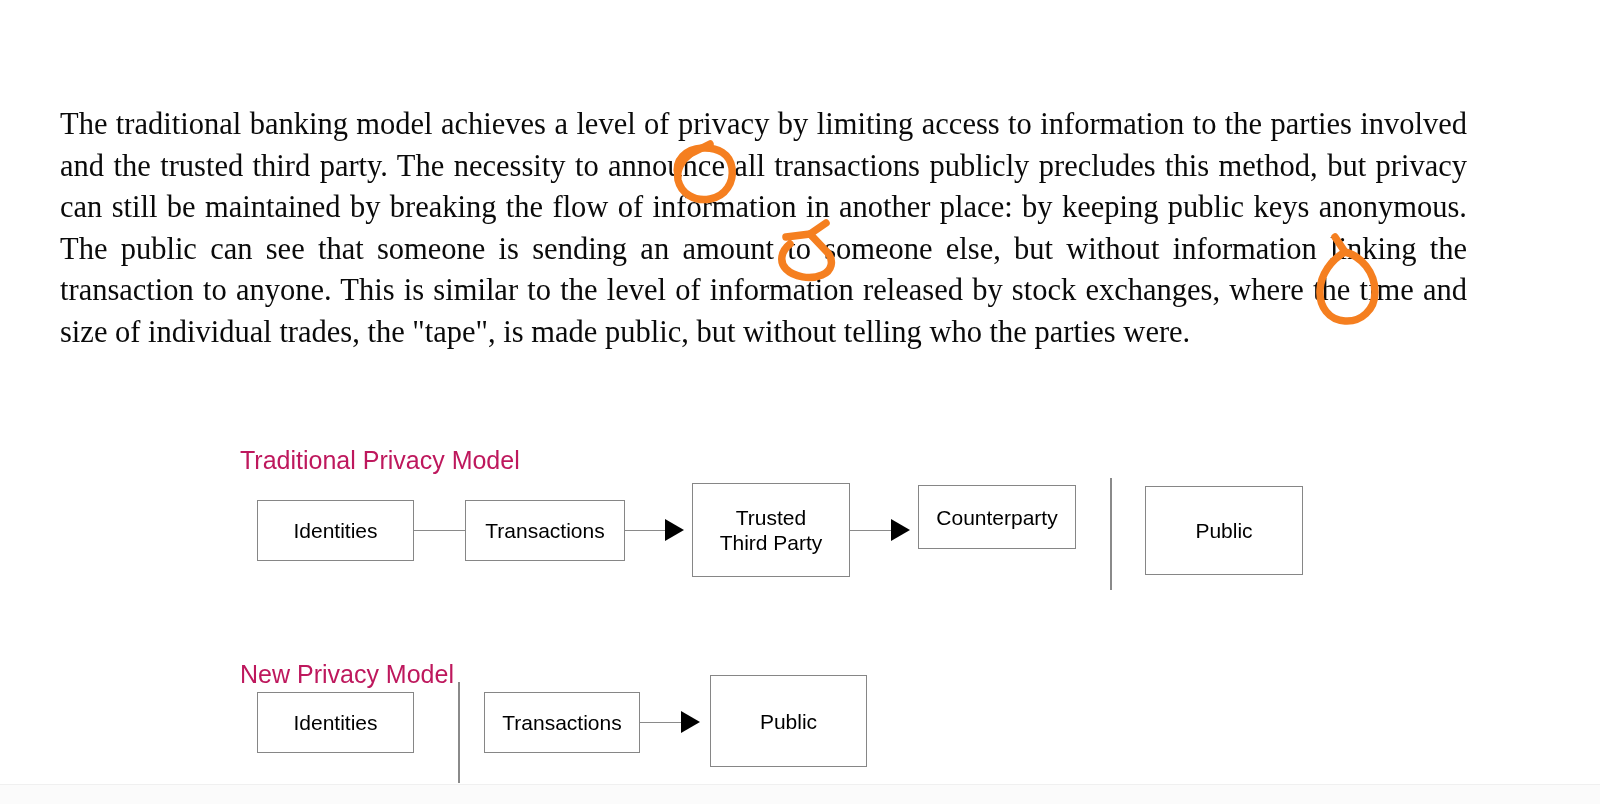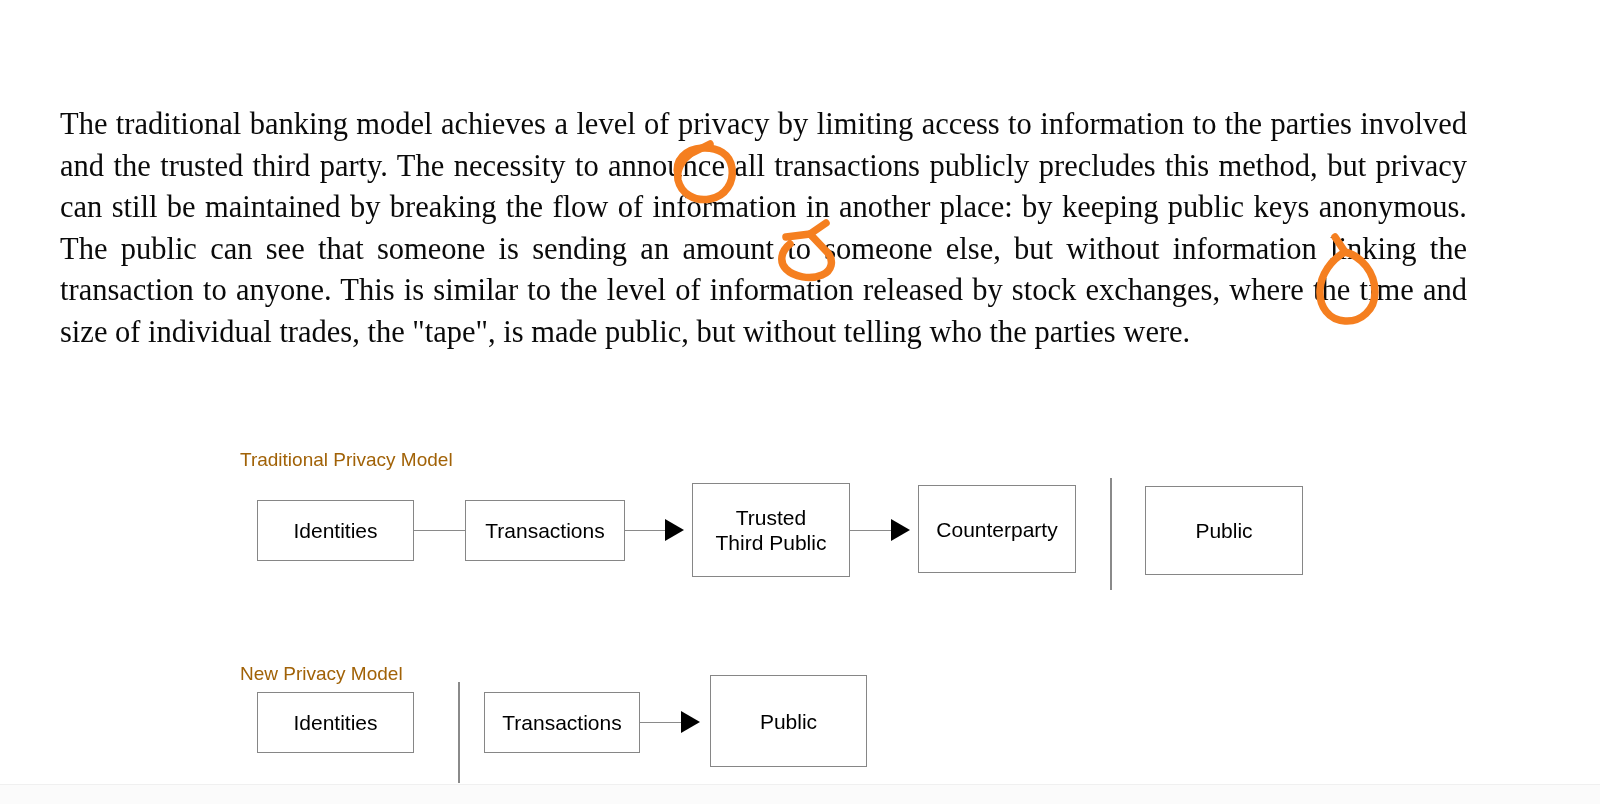--- a/index.html
+++ b/index.html
@@ -69,23 +69,23 @@
     position: absolute;
     left: 0;
     top: 430px;
     width: 1600px;
     height: 355px;
     font-family: "Liberation Sans", "DejaVu Sans", sans-serif;
   }
   .diagram-title {
     position: absolute;
     font-family: "Liberation Sans", "DejaVu Sans", sans-serif;
-    font-size: 19px;
+    font-size: 25px;
     line-height: 24px;
-    color: #a16207;
+    color: #be185d;
     white-space: nowrap;
   }
   .node-box {
     position: absolute;
     box-sizing: border-box;
     border: 1.4px solid #868686;
     background: #ffffff;
     display: flex;
     align-items: center;
     justify-content: center;
@@ -165,24 +165,24 @@
     <div class="node-box" style="left:257px; top:70px; width:157px; height:61px;">
       <span class="node-label">Identities</span>
     </div>
 
     <div class="node-box" style="left:465px; top:70px; width:160px; height:61px;">
       <span class="node-label">Transactions</span>
     </div>
 
     <div class="node-box" style="left:692px; top:53px; width:158px; height:94px;">
       <span class="node-label">Trusted
-Third Public</span>
-    </div>
-
-    <div class="node-box" style="left:918px; top:55px; width:158px; height:88px;">
+Third Party</span>
+    </div>
+
+    <div class="node-box" style="left:918px; top:55px; width:158px; height:64px;">
       <span class="node-label">Counterparty</span>
     </div>
 
     <div class="vertical-divider" style="left:1110px; top:48px; height:112px;"></div>
 
     <div class="node-box" style="left:1145px; top:56px; width:158px; height:89px;">
       <span class="node-label">Public</span>
     </div>
 
     <div class="diagram-title" style="left:240px; top:196px;margin-top:36px;">New Privacy Model</div>

